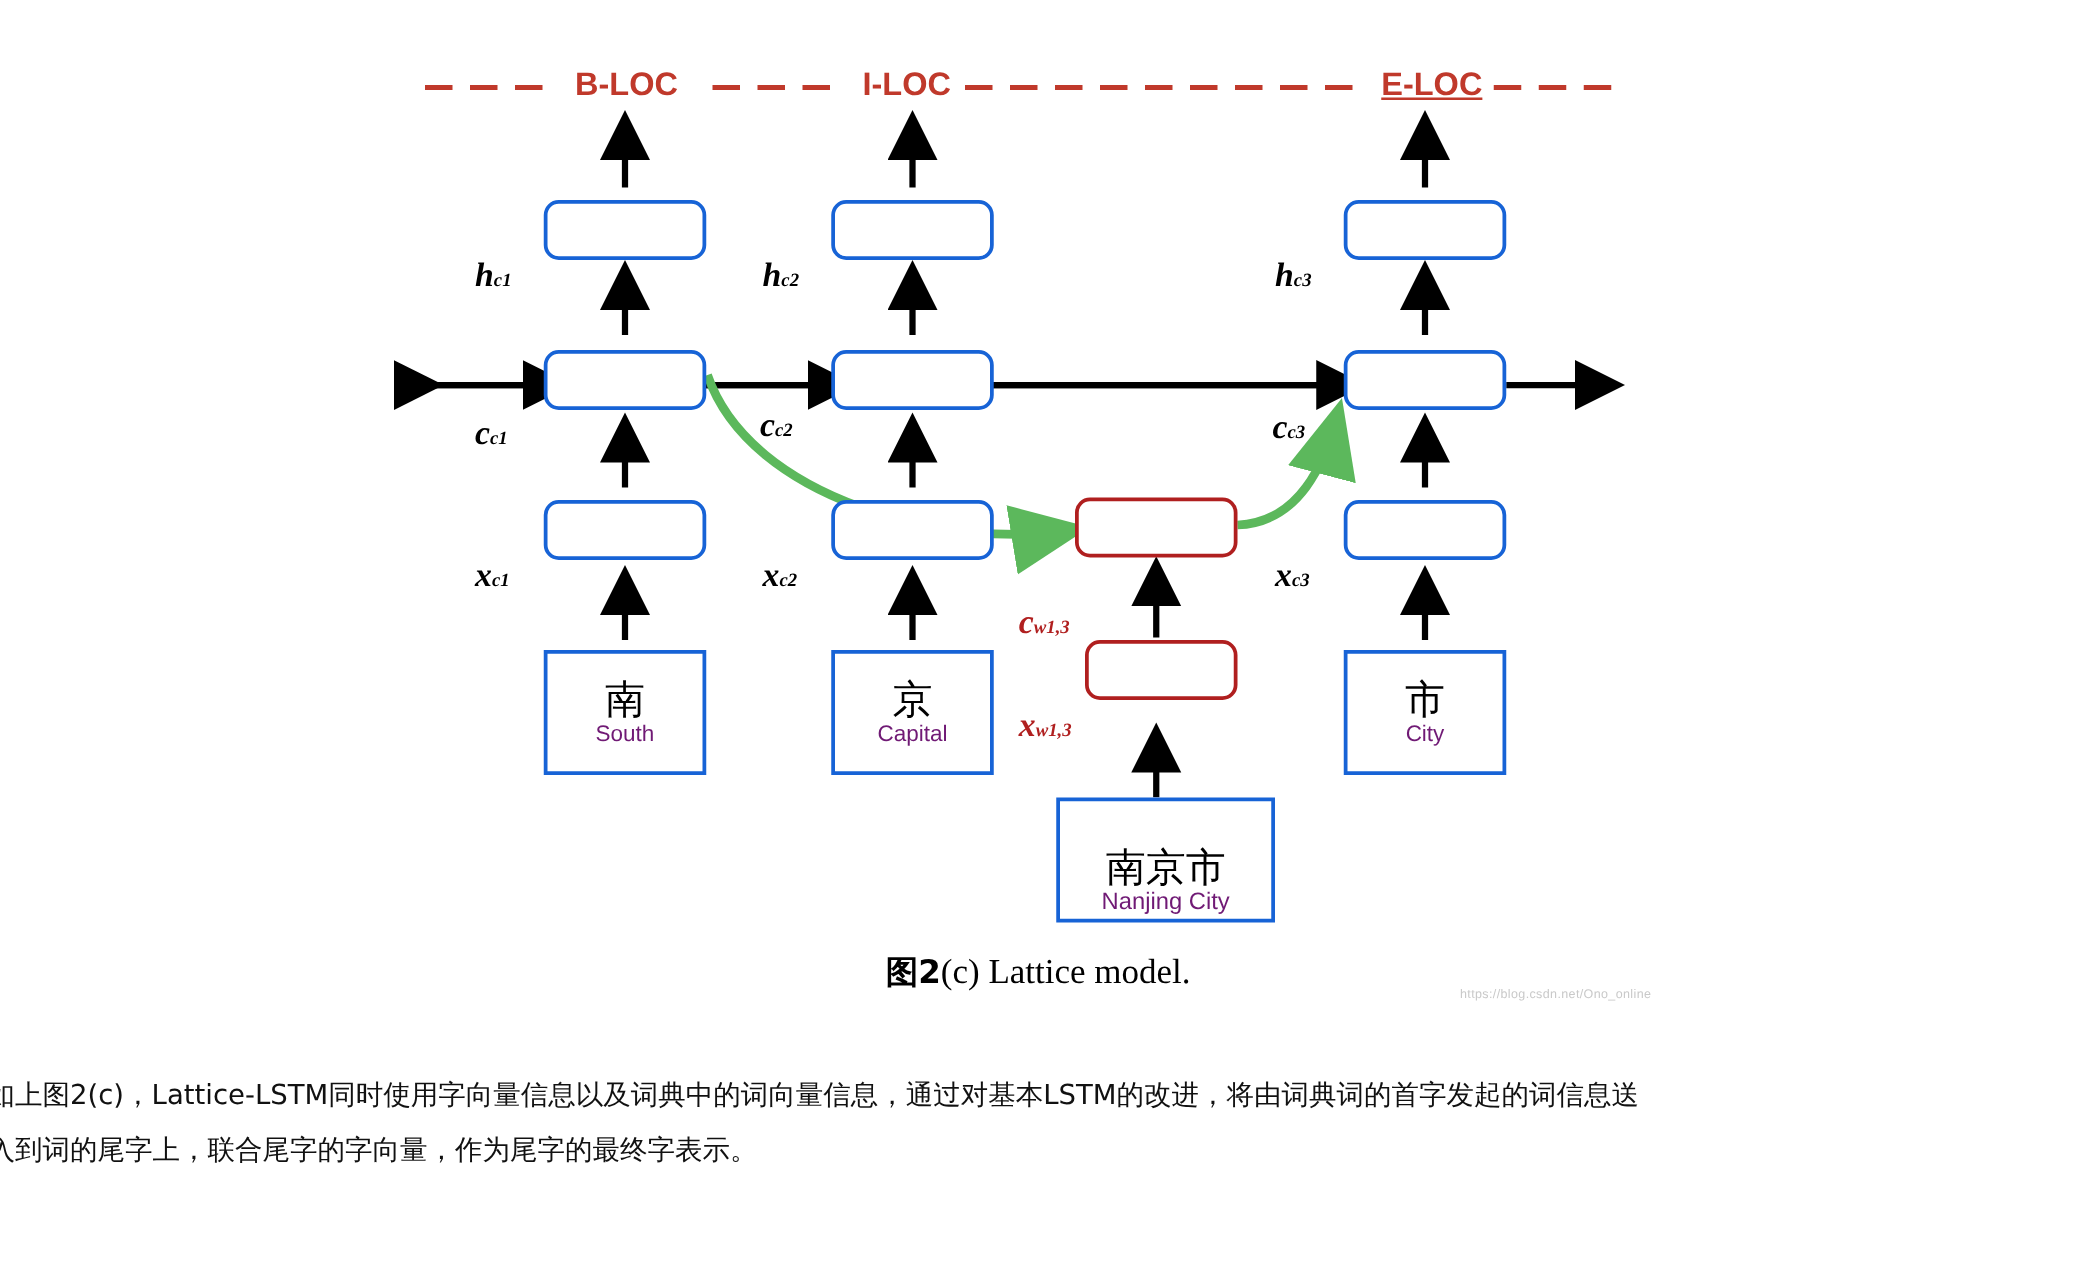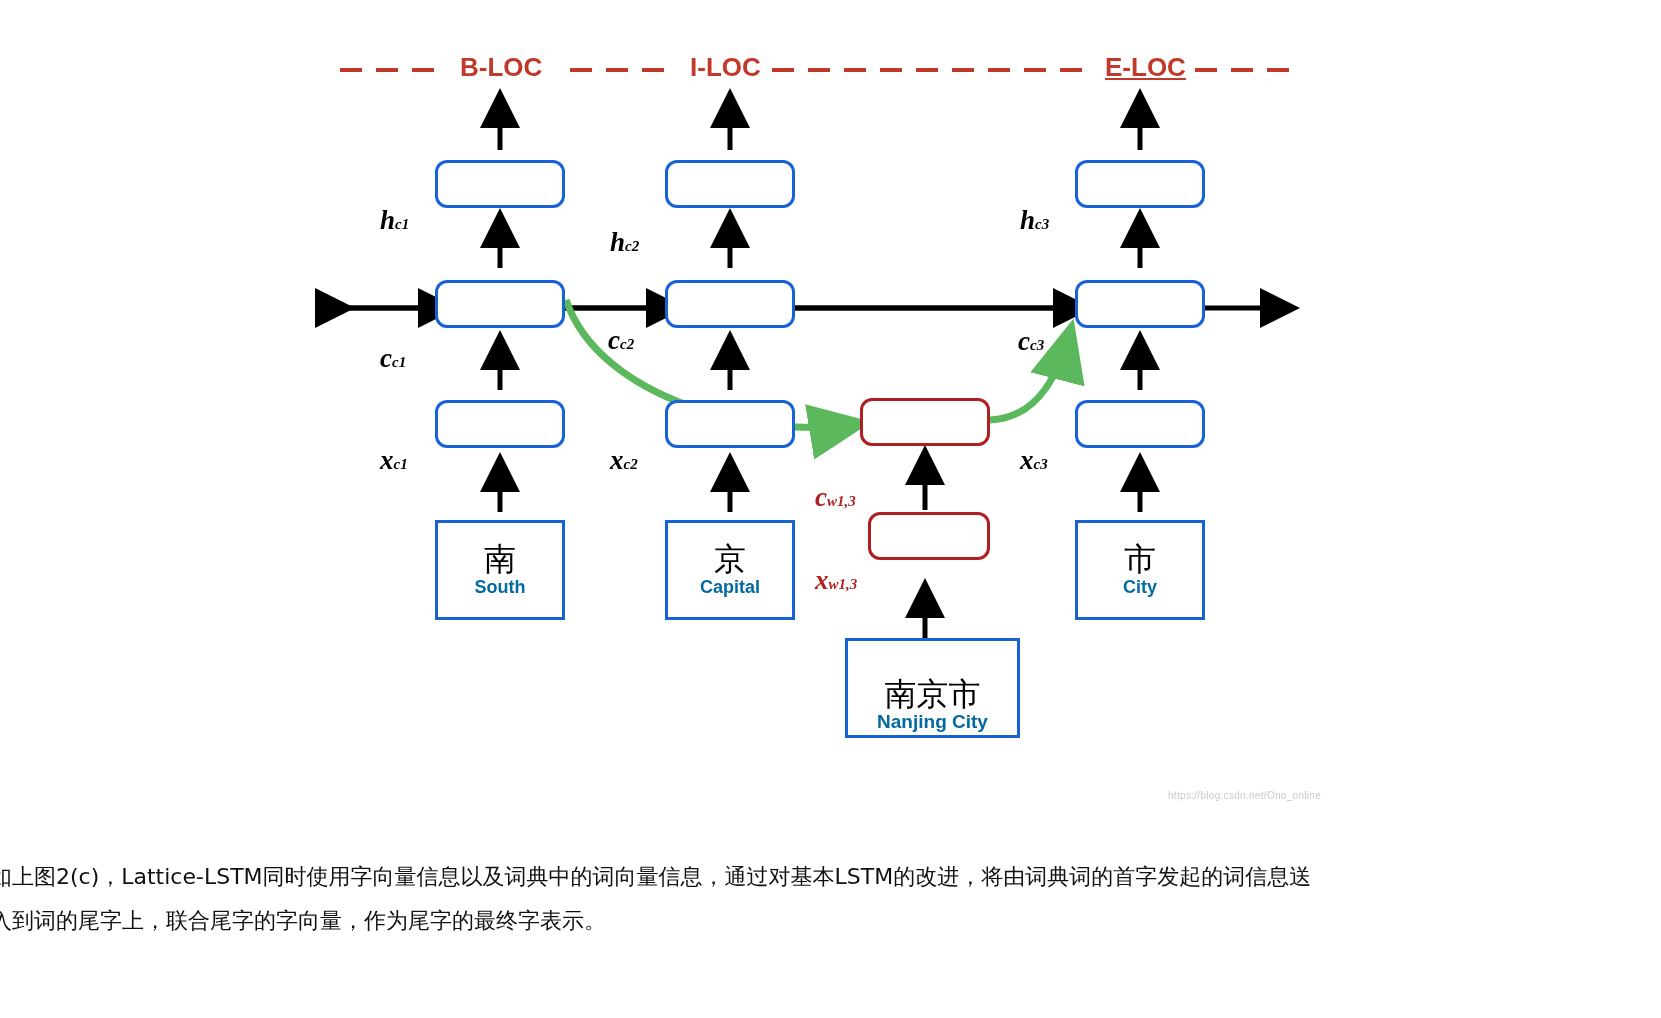--- a/index.html
+++ b/index.html
@@ -19,21 +19,21 @@
     width:130px;height:48px;
   }
   .cell.red{border-color:#b01f1f;}
 
   
   .charbox{
     border:3px solid #1763d6;background:#fff;
     width:130px;height:100px;flex-direction:column;
   }
   .charbox .zh{font-size:32px;line-height:34px;color:#000;font-family:"DejaVu Sans", sans-serif;}
-  .charbox .en{font-size:18px;line-height:22px;color:#0369a1;font-weight:bold;}
+  .charbox .en{font-size:18px;line-height:22px;color:#701a75;font-weight:normal;}
   .charbox.big{width:175px;height:100px;}
   .charbox.big .zh{font-size:32px;margin-top:33px;}
   .charbox.big .en{font-size:19px;}
 
   .lbl{
     position:absolute;font-family:"Liberation Serif", serif;
     font-weight:bold;font-style:italic;color:#000;white-space:nowrap;
   }
   .lbl .sub{font-size:15px;font-style:italic;}
   .lbl .sup{font-size:15px;font-style:italic;}
@@ -125,35 +125,35 @@
   <div class="node cell" style="left:435px;top:160px;"></div>
   <div class="node cell" style="left:435px;top:280px;"></div>
   <div class="node cell" style="left:435px;top:400px;"></div>
   <div class="node charbox" style="left:435px;top:520px;">
     <span class="zh">南</span>
     <span class="en">South</span>
   </div>
   <div class="lbl" style="left:380px;top:205px;">
     <b>h</b><span class="sup">c</span><span class="sub">1</span>
   </div>
-  <div class="lbl" style="left:380px;top:343px;font-family:Liberation Serif, serif;">
+  <div class="lbl" style="left:380px;top:331px;font-family:Liberation Serif, serif;">
     <b>c</b><span class="sup">c</span><span class="sub">1</span>
   </div>
   <div class="lbl" style="left:380px;top:445px;">
     <b>x</b><span class="sup">c</span><span class="sub">1</span>
   </div>
 
   <div class="node cell" style="left:665px;top:160px;"></div>
   <div class="node cell" style="left:665px;top:280px;"></div>
   <div class="node cell" style="left:665px;top:400px;"></div>
   <div class="node charbox" style="left:665px;top:520px;">
     <span class="zh">京</span>
     <span class="en">Capital</span>
   </div>
-  <div class="lbl" style="left:610px;top:205px;margin-top:22px;">
+  <div class="lbl" style="left:610px;top:205px;">
     <b>h</b><span class="sup">c</span><span class="sub">2</span>
   </div>
   <div class="lbl" style="left:608px;top:325px;">
     <b>c</b><span class="sup">c</span><span class="sub">2</span>
   </div>
   <div class="lbl" style="left:610px;top:445px;">
     <b>x</b><span class="sup">c</span><span class="sub">2</span>
   </div>
 
   <div class="node cell" style="left:1075px;top:160px;"></div>
@@ -179,19 +179,22 @@
     <span class="zh">南京市</span>
     <span class="en">Nanjing City</span>
   </div>
   <div class="lbl red" style="left:815px;top:442px;margin-top:40px;">
     <b>c</b><span class="sup">w</span><span class="sub">1,3</span>
   </div>
   <div class="lbl red" style="left:815px;top:565px;">
     <b>x</b><span class="sup">w</span><span class="sub">1,3</span>
   </div>
 
+  <div class="caption">
+    <span class="cn">图2</span><span>(c)  Lattice model.</span>
+  </div>
   <div class="watermark">https://blog.csdn.net/Ono_online</div>
 </div>
 
 <div class="body-text">
   <div>如上图2(c)，Lattice-LSTM同时使用字向量信息以及词典中的词向量信息，通过对基本LSTM的改进，将由词典词的首字发起的词信息送</div>
   <div>入到词的尾字上，联合尾字的字向量，作为尾字的最终字表示。</div>
 </div>
 
 </body></html>

